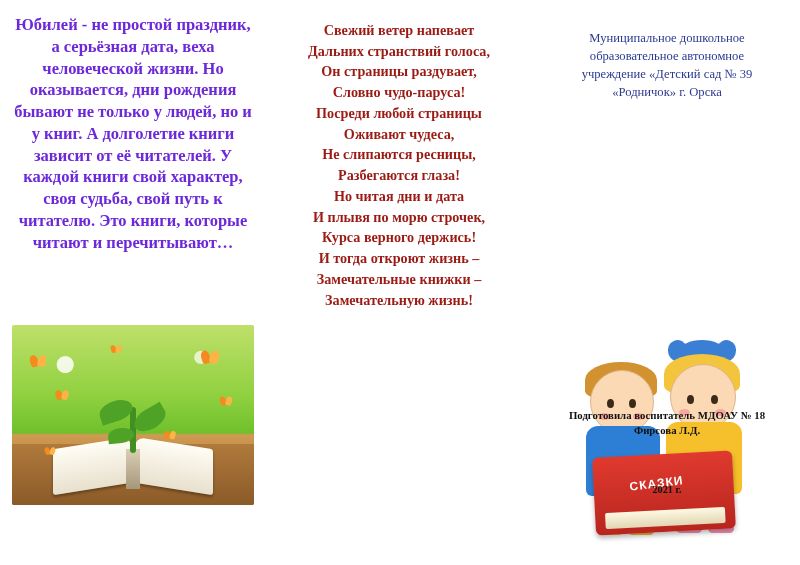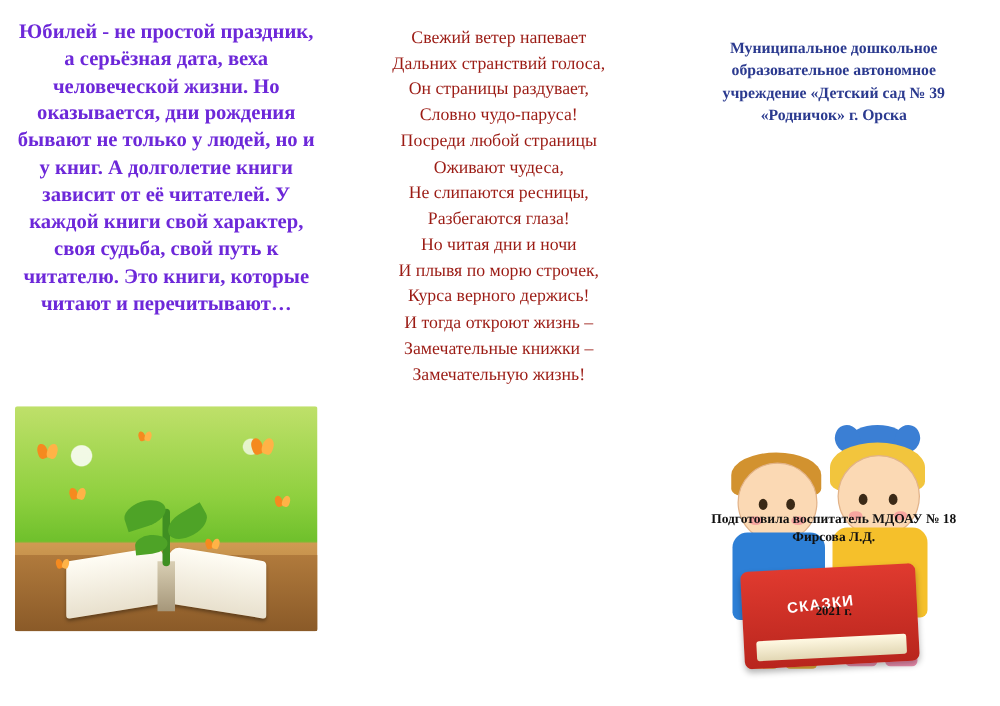--- a/index.html
+++ b/index.html
@@ -45,35 +45,35 @@
   }
 
   
   .poem {
     position: absolute;
     top: 20px;
     left: 10px;
     width: 246px;
     text-align: center;
     color: #9b1b14;
-    font-weight: normal;
+    font-weight: bold;
     font-size: 14.2px;
     line-height: 1.46;
   }
   .poem div { white-space: nowrap; }
 
   
   .org-title {
     position: absolute;
     top: 30px;
     left: 22px;
     width: 226px;
     text-align: center;
     color: #2b3a8f;
-    font-weight: bold;
+    font-weight: normal;
     font-size: 12.6px;
     line-height: 1.42;
   }
   .author {
     position: absolute;
     top: 408px;
     left: 20px;
     width: 230px;
     text-align: center;
     color: #111111;
@@ -259,21 +259,21 @@
 
     <div class="poem">
       <div>Свежий ветер напевает</div>
       <div>Дальних странствий голоса,</div>
       <div>Он страницы раздувает,</div>
       <div>Словно чудо-паруса!</div>
       <div>Посреди любой страницы</div>
       <div>Оживают чудеса,</div>
       <div>Не слипаются ресницы,</div>
       <div>Разбегаются глаза!</div>
-      <div>Но читая дни и ночи</div>
+      <div>Но читая дни и дата</div>
       <div>И плывя по морю строчек,</div>
       <div>Курса верного держись!</div>
       <div>И тогда откроют жизнь –</div>
       <div>Замечательные книжки –</div>
       <div>Замечательную жизнь!</div>
     </div>
 
     <div class="img-box img-kids">
       <div class="girl-bow"></div>
       <div class="kid-hair boy-hair"></div>

